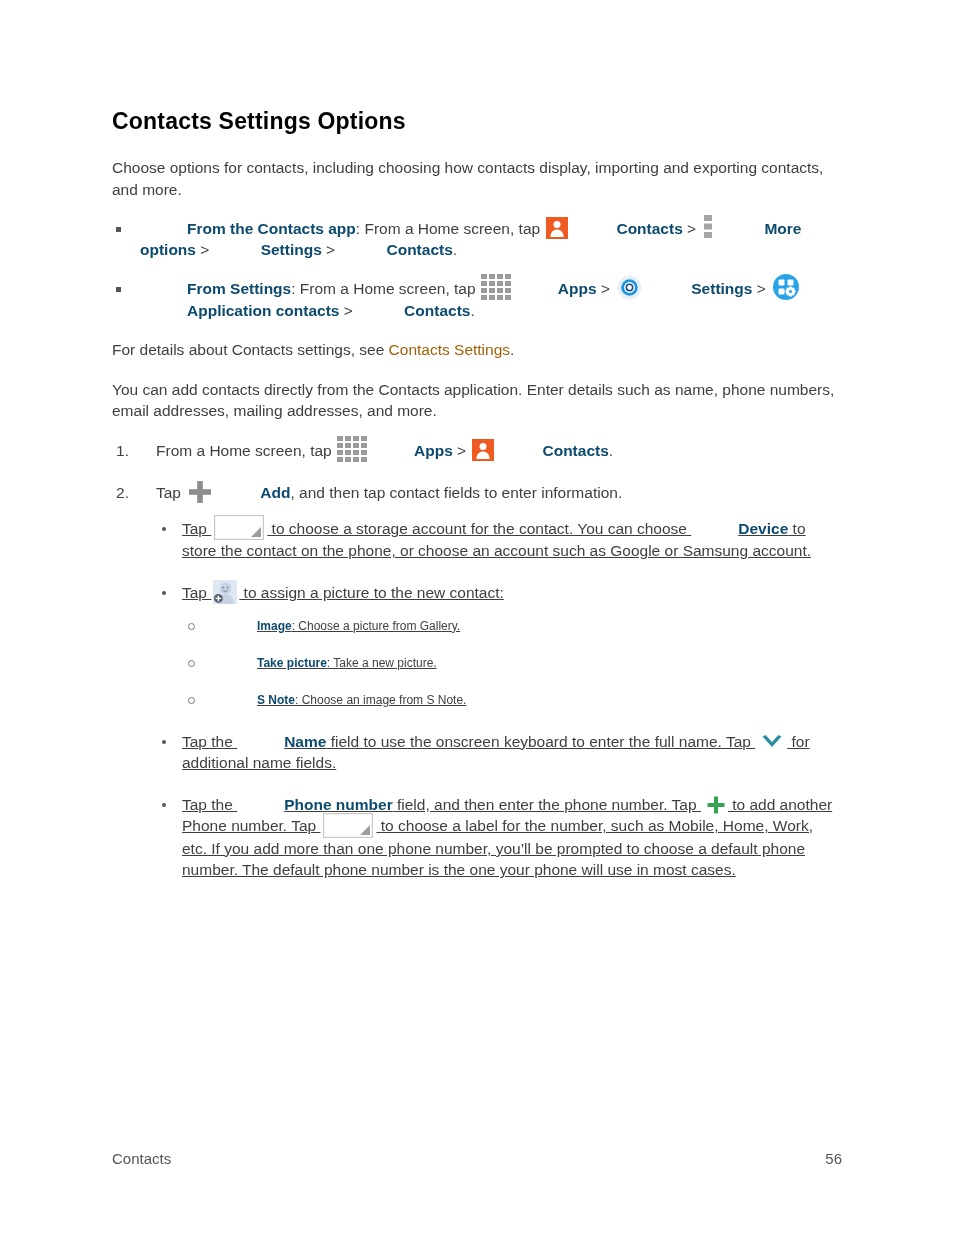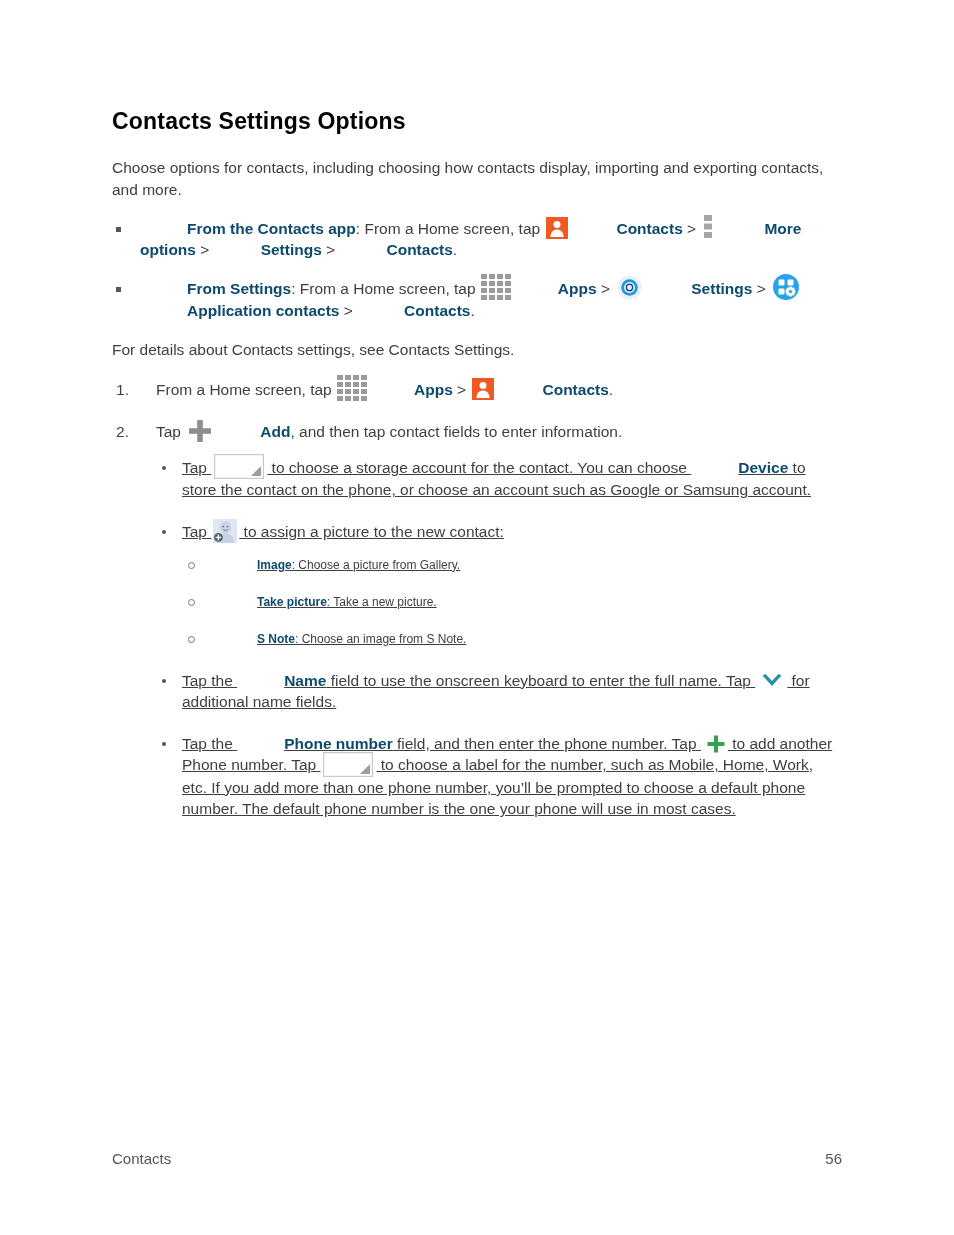--- a/index.html
+++ b/index.html
@@ -42,21 +42,21 @@
     margin: 30px 0 24px 0;
     letter-spacing: 0.3px;
   }
   p.body-text {
     font-size: 15.5px;
     line-height: 21.5px;
     margin: 0 0 18px 0;
     color: #3f3f3f;
   }
   a.doclink {
-    color: #404040;
+    color: #a16207;
     text-decoration: none;
   }
   strong { font-weight: bold; color: #0c4a6e; margin-left: 47px; }
 
   
   ul.sq {
     list-style: none;
     margin: 0 0 14px 0;
     padding: 0;
   }
@@ -264,20 +264,21 @@
                 <circle cx="0" cy="0" r="1.6" fill="#29a3e8"></circle>
               </g>
             </svg></span><strong>Application contacts</strong><span> &gt; </span><strong>Contacts</strong><span>.</span>
       </li>
 
     </ul>
 
     <p class="body-text"><span>For details about Contacts settings, see </span><a class="doclink" href="#">Contacts Settings</a><span>.</span></p>
 
 
+    <p class="body-text">You can add contacts directly from the Contacts application. Enter details such as name, phone numbers, email addresses, mailing addresses, and more.</p>
 
     <ol class="num">
 
       <li>
         <span>From a Home screen, tap </span><span class="ico ico-apps"><svg viewBox="0 0 30 26">
               <g fill="#9b9b9b">
                 <rect x="0" y="0" width="6" height="5"></rect>
                 <rect x="8" y="0" width="6" height="5"></rect>
                 <rect x="16" y="0" width="6" height="5"></rect>
                 <rect x="24" y="0" width="6" height="5"></rect>

